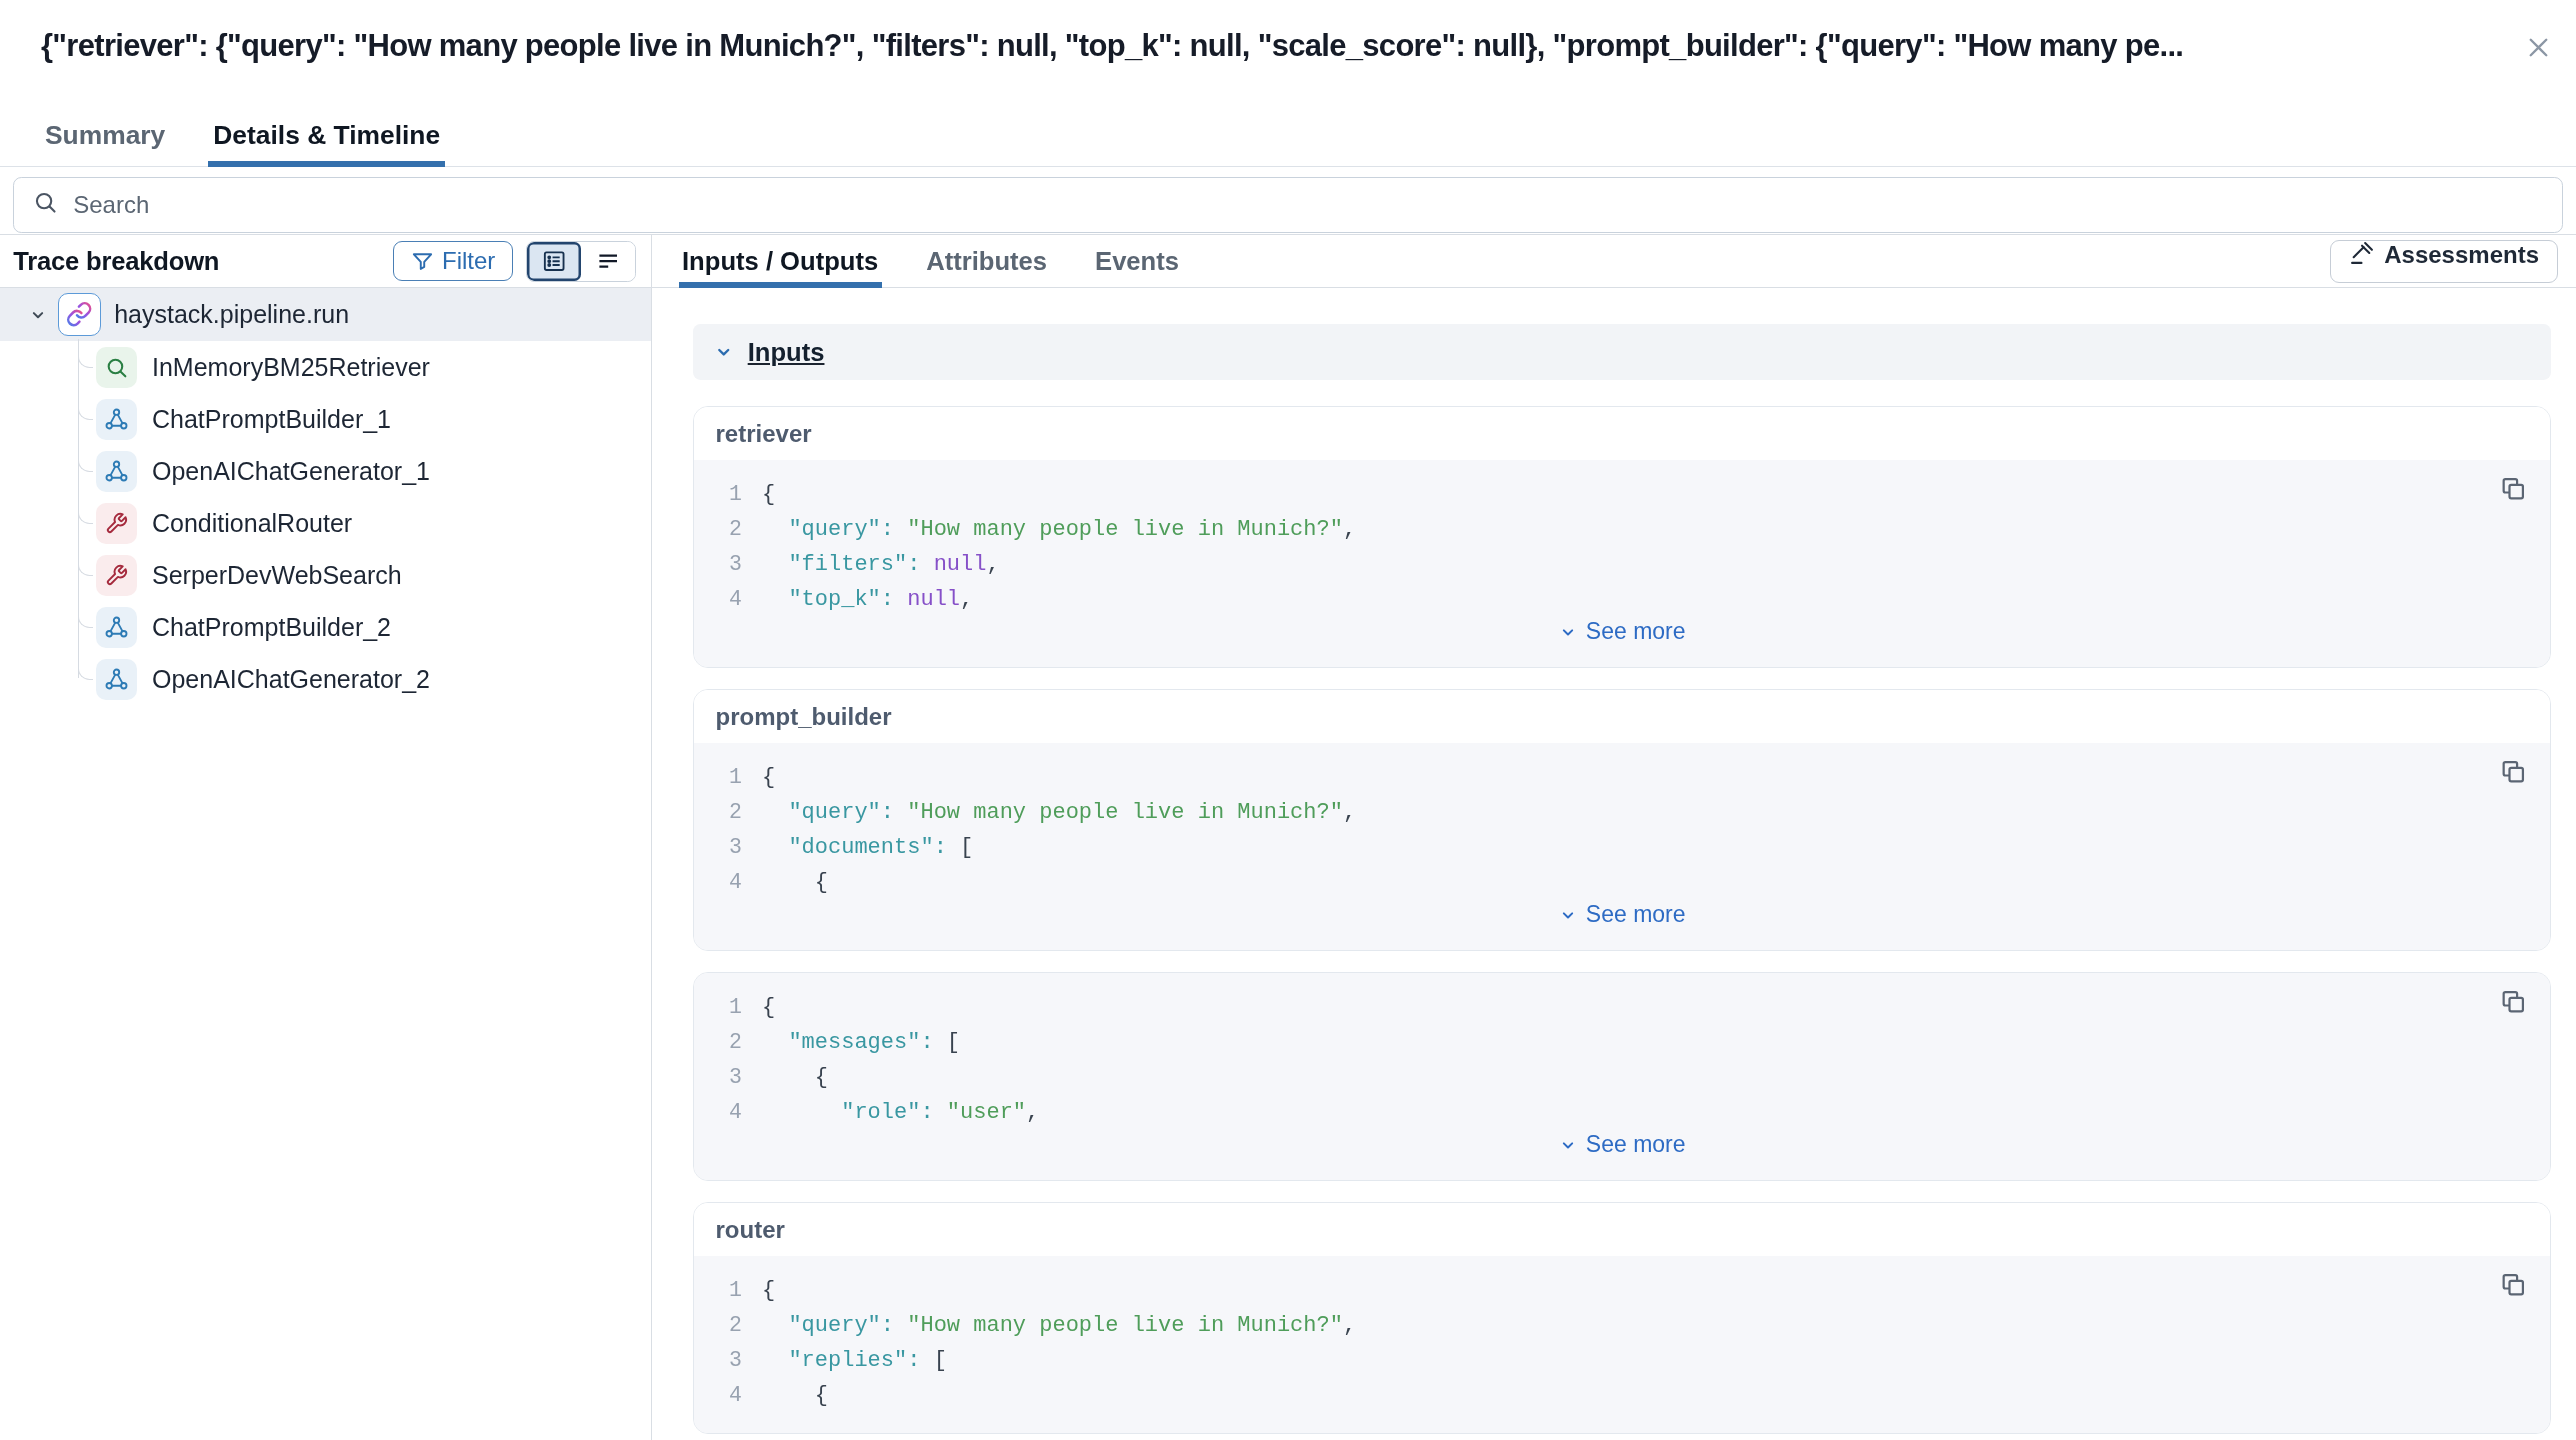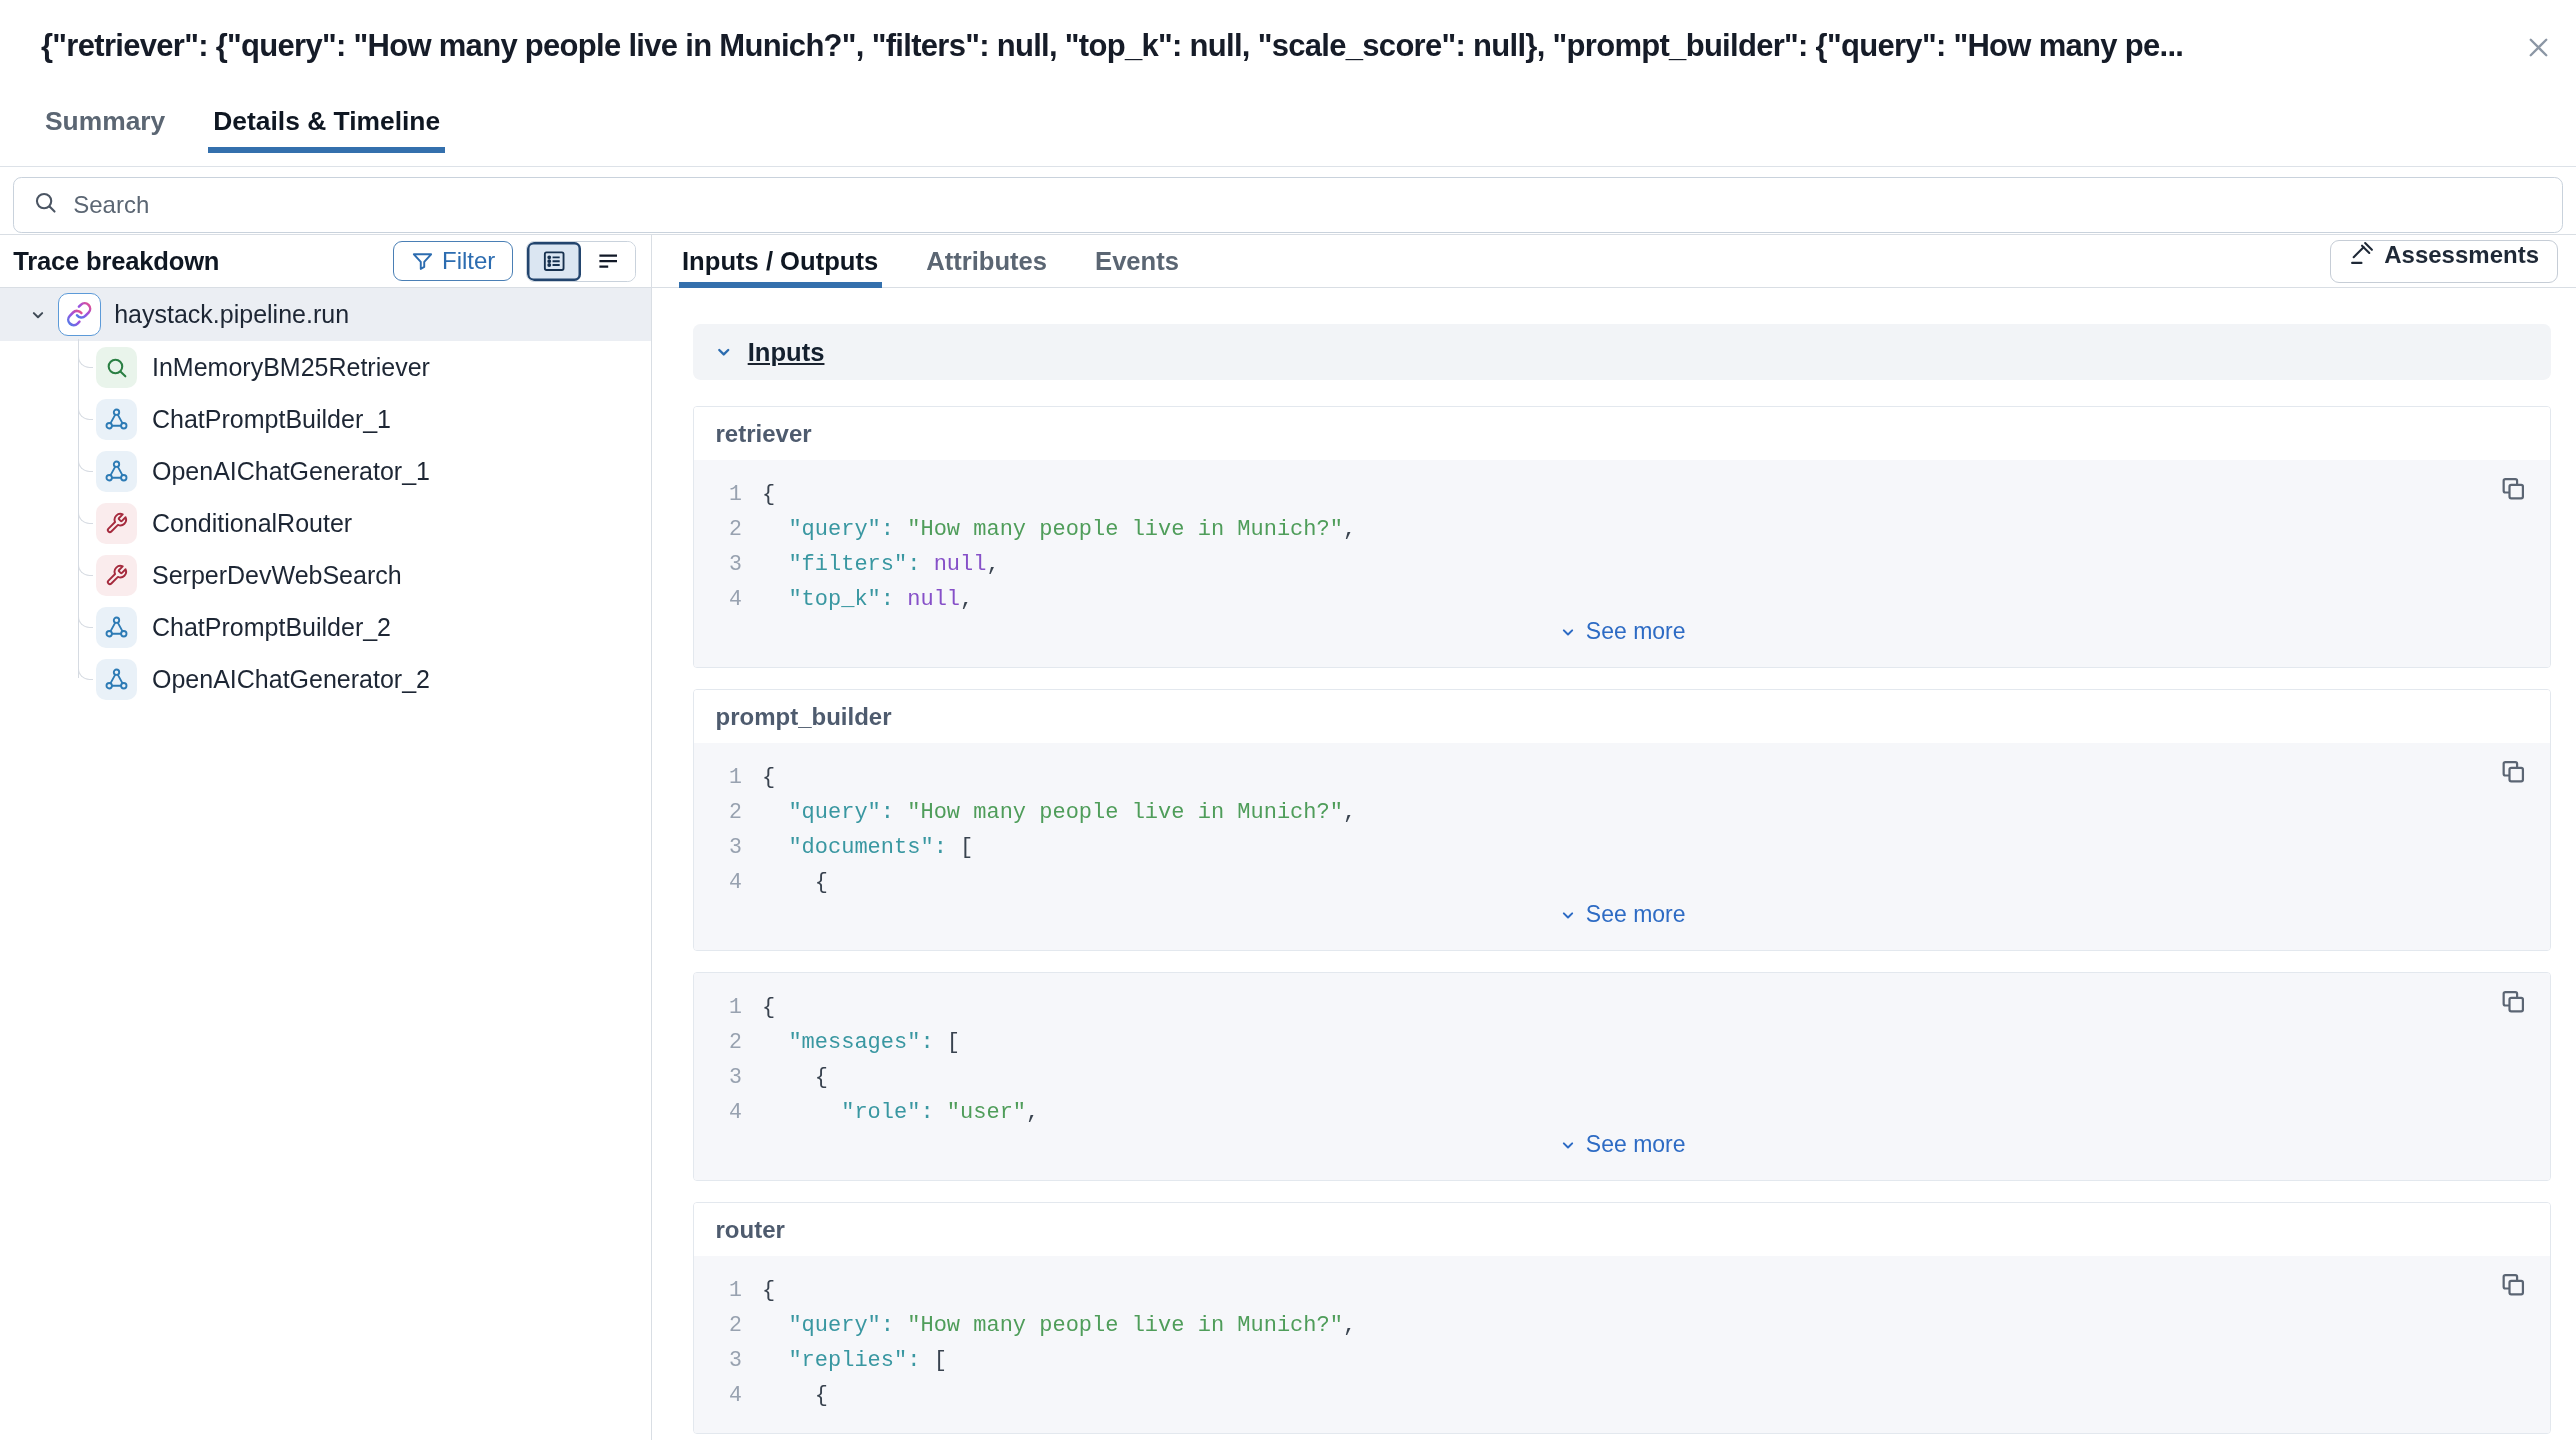--- a/index.html
+++ b/index.html
@@ -7,21 +7,21 @@
     font-family:"Liberation Sans", sans-serif; color:#1c2430; }
 
   
   .title-bar { position:relative; height:106px; padding:28px 99px 0 41px; }
   .trace-title { font-size:31px; font-weight:700; letter-spacing:-0.7px; color:#161c28;
     white-space:nowrap; overflow:hidden; max-width:2475px; }
   .close-btn { position:absolute; right:21.5px; top:31px; width:33px; height:33px;
     display:flex; align-items:center; justify-content:center; cursor:pointer; }
 
   
-  .top-tabs { display:flex; gap:48px; padding:0 0 0 45px; height:61px; align-items:flex-start;
+  .top-tabs { display:flex; gap:48px; padding:0 0 0 45px; height:61px; align-items:flex-end;
     border-bottom:0.8px solid #dde2e8; }
   .top-tab { position:relative; font-size:26.4px; font-weight:600; color:#5b6673;
     padding-bottom:15px; cursor:pointer; }
   .top-tab.active { color:#0f1722; font-weight:700; }
   .top-tab.active::after { content:""; position:absolute; left:-5px; right:-5px; bottom:-0.8px;
     height:5.8px; background:#3470ad; }
 
   
   .search-row { height:68px; padding:10px 13.2px; border-bottom:0.8px solid #d9dee4; }
   .search-box { position:relative; height:56px; border:1.2px solid #c9d2dc; border-radius:8.3px;
@@ -79,21 +79,21 @@
     align-items:flex-start; gap:10px; padding:0 18px; border:1.2px solid #c6cdd6; border-radius:9px;
     background:#fff; font-size:24px; font-weight:600; color:#1f2937; cursor:pointer; }
 
   
   .detail-scroll { padding:36px 25px 0 41px; }
   .section-bar { height:56px; background:#f2f4f7; border-radius:7.4px; display:flex;
     align-items:center; gap:13.2px; padding:0 20px; margin-bottom:26.4px; cursor:pointer;text-decoration:underline; }
   .section-bar .chev { color:#2c6cb0; display:flex; }
   .section-title { font-size:25.6px; font-weight:700; color:#14202e; }
 
-  .io-card { border:0.8px solid #e3e8ee; border-radius:4px; overflow:hidden; margin-bottom:21.5px;
+  .io-card { border:0.8px solid #e3e8ee; border-radius:15px; overflow:hidden; margin-bottom:21.5px;
     background:#fff; }
   .io-card-name { height:53px; display:flex; align-items:center; padding:0 21.5px;
     font-size:24px; font-weight:700; color:#4e5b6e; background:#fff; }
   .io-code { position:relative; background:#f6f7fa; padding:16.5px 0 20px; }
   .code-line { display:flex; height:35px; align-items:center; font-family:"Liberation Mono",monospace; }
   .code-line .ln { width:48px; text-align:right; margin-right:20px; font-size:21.5px; color:#98a2b0; flex:none; }
   .code-line .code-text { font-size:22px; white-space:pre; }
   .tok-p { color:#39434f; } .tok-k { color:#3997a1; } .tok-s { color:#4f9d5a; } .tok-u { color:#8650c8; }
   .see-more { height:30px; display:flex; align-items:center; justify-content:center; gap:7.4px;
     color:#2d6bc4; font-size:23px; cursor:pointer; }

